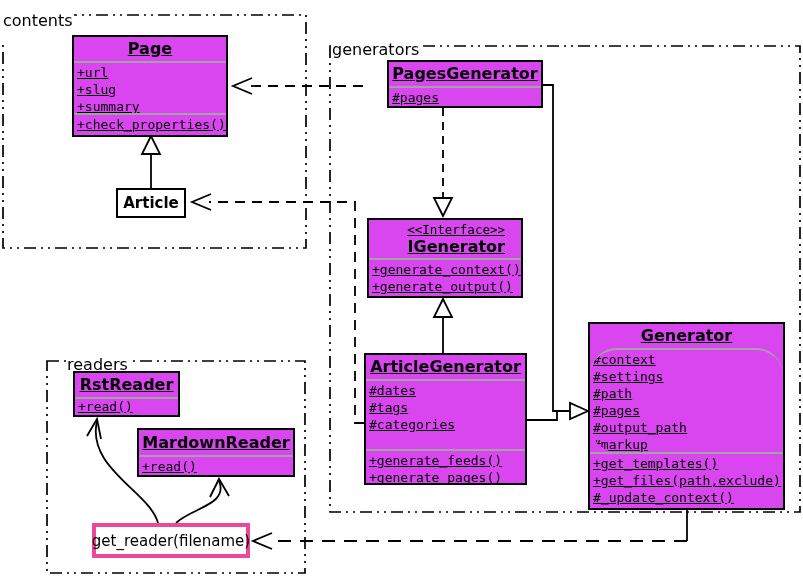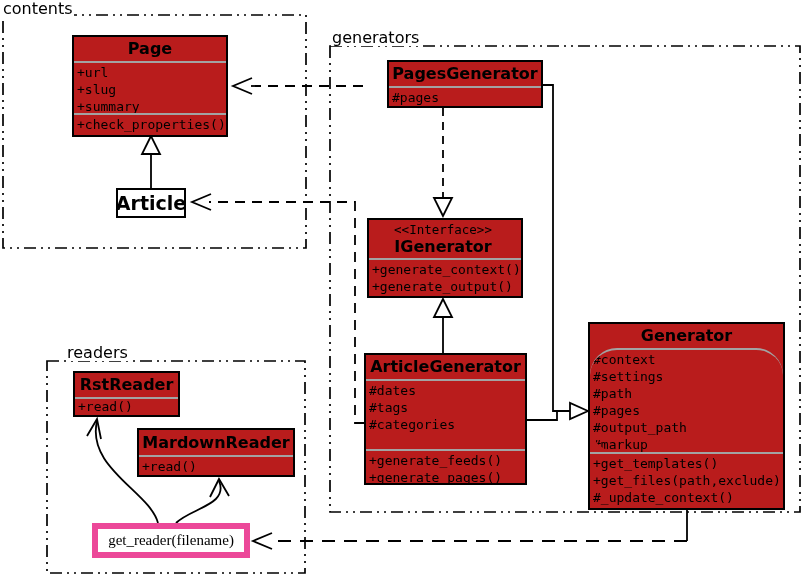--- a/index.html
+++ b/index.html
@@ -1,29 +1,29 @@
 <!DOCTYPE html>
 <html><head>
 <meta charset="utf-8">
 <style>
   html,body{margin:0;padding:0;background:#fff;}
   .canvas{position:relative;width:803px;height:579px;background:#ffffff;
           font-family:"DejaVu Sans",sans-serif;color:#000;overflow:hidden;}
   svg{position:absolute;left:0;top:0;}
-  .pkg-label{position:absolute;font-size:16px;line-height:16px;color:#000;background:#fff;padding:0 1px;}
-  .cls{position:absolute;background:#b91c1c;border:2px solid #000;box-sizing:border-box;}
+  .pkg-label{position:absolute;font-size:16px;line-height:16px;color:#000;background:#fff;padding:12px 1px;}
+  .cls{position:absolute;background:#d946ef;border:2px solid #000;box-sizing:border-box;text-decoration:underline;}
   .cls-title{font-weight:bold;font-size:16px;text-align:center;line-height:24px;height:24px;overflow:hidden;}
-  .cls-title.tall{height:auto;line-height:20px;padding:2px 4px 1px 0;}
+  .cls-title.tall{height:auto;line-height:20px;padding:2px 16px 1px 0;text-align:right;}
   .stereotype{font-family:"DejaVu Sans Mono",monospace;font-weight:normal;font-size:12.5px;line-height:15px;}
   .cls-sec{border-top:2px solid #a3a3a3;padding:1px 3px;overflow:hidden;box-sizing:border-box;}
   .row{font-family:"DejaVu Sans Mono",monospace;font-size:13px;line-height:17px;white-space:pre;}
-  .plainbox{position:absolute;background:#fff;border:6px solid #ec4899;box-sizing:border-box;
-            display:flex;align-items:center;justify-content:center;font-size:15px;font-family:Liberation Serif, serif;}
+  .plainbox{position:absolute;background:#fff;border:4px solid #ec4899;box-sizing:border-box;
+            display:flex;align-items:center;justify-content:center;font-size:15px;}
   .boldbox{position:absolute;background:#fff;border:2px solid #000;box-sizing:border-box;
-           display:flex;align-items:center;justify-content:center;font-size:19px;font-weight:bold;}
+           display:flex;align-items:center;justify-content:center;font-size:15px;font-weight:bold;}
 </style>
 </head>
 <body>
 
 <div class="canvas">
 
   <svg width="803" height="579" viewBox="0 0 803 579">
 
     <g fill="none" stroke="#000" stroke-width="1.7" stroke-dasharray="12 5 2 5 2 5">
       <rect x="3" y="15" width="303" height="233"></rect>

